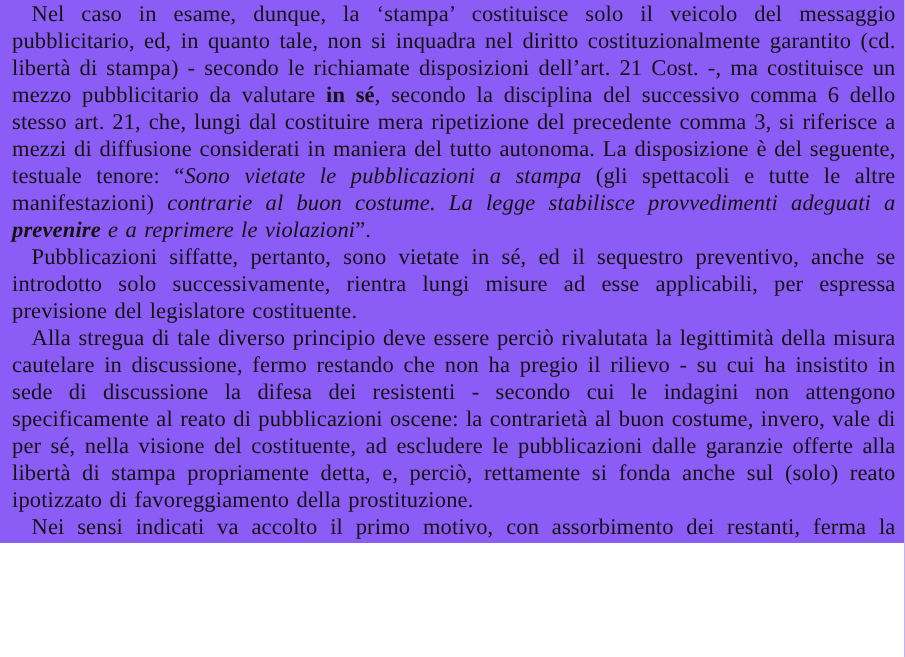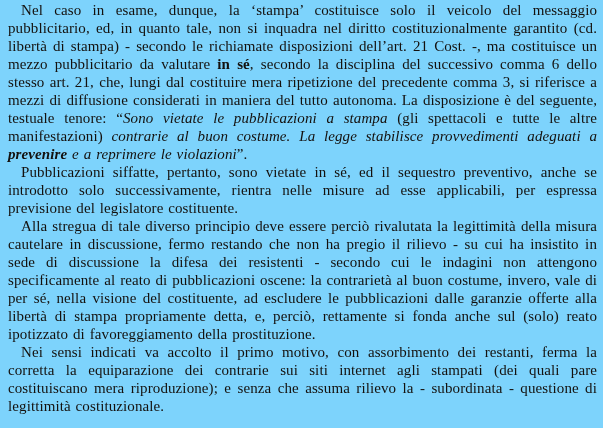--- a/index.html
+++ b/index.html
@@ -3,22 +3,22 @@
 <meta charset="utf-8">
 <style>
   html, body {
     margin: 0;
     padding: 0;
     background: #ffffff;
   }
   .page {
     position: relative;
     width: 603px;
-    height: 428px;
-    background: #7dd3fc;
+    height: 362px;
+    background: #8b5cf6;
     overflow: hidden;
     font-family: "Liberation Serif", serif;
     color: #14110e;
     -webkit-font-smoothing: antialiased;
   }
   .textblock {
     position: absolute;
     left: 8px;
     top: 1px;
     width: 589px;
@@ -55,21 +55,21 @@
 <body>
 
 <div class="page">
   <div class="textblock">
 
     <p>
       <span class="rm">Nel caso in esame, dunque, la ‘stampa’ costituisce solo il veicolo del messaggio pubblicitario, ed, in quanto tale, non si inquadra nel diritto costituzionalmente garantito (cd. libertà di stampa) - secondo le richiamate disposizioni dell’art. 21 Cost. -, ma costituisce un mezzo pubblicitario da valutare </span><span class="b">in sé</span><span class="rm">, secondo la disciplina del successivo comma 6 dello stesso art. 21, che, lungi dal costituire mera ripetizione del precedente comma 3, si riferisce a mezzi di diffusione considerati in maniera del tutto autonoma. La disposizione è del seguente, testuale tenore: “</span><span class="i">Sono vietate le pubblicazioni a stampa</span><span class="rm"> (gli spettacoli e tutte le altre manifestazioni) </span><span class="i">contrarie al buon costume. La legge stabilisce provvedimenti adeguati a </span><span class="bi">prevenire</span><span class="i"> e a reprimere le violazioni</span><span class="rm">”.</span>
     </p>
 
     <p>
-      <span class="rm">Pubblicazioni siffatte, pertanto, sono vietate in sé, ed il sequestro preventivo, anche se introdotto solo successivamente, rientra nelle misure ad esse applicabili, per espressa previsione del legislatore costituente.</span>
+      <span class="rm">Pubblicazioni siffatte, pertanto, sono vietate in sé, ed il sequestro preventivo, anche se introdotto solo successivamente, rientra lungi misure ad esse applicabili, per espressa previsione del legislatore costituente.</span>
     </p>
 
     <p>
       <span class="rm">Alla stregua di tale diverso principio deve essere perciò rivalutata la legittimità della misura cautelare in discussione, fermo restando che non ha pregio il rilievo - su cui ha insistito in sede di discussione la difesa dei resistenti - secondo cui le indagini non attengono specificamente al reato di pubblicazioni oscene: la contrarietà al buon costume, invero, vale di per sé, nella visione del costituente, ad escludere le pubblicazioni dalle garanzie offerte alla libertà di stampa propriamente detta, e, perciò, rettamente si fonda anche sul (solo) reato ipotizzato di favoreggiamento della prostituzione.</span>
     </p>
 
     <p>
       <span class="rm">Nei sensi indicati va accolto il primo motivo, con assorbimento dei restanti, ferma la corretta la equiparazione dei contrarie sui siti internet agli stampati (dei quali pare costituiscano mera riproduzione); e senza che assuma rilievo la - subordinata - questione di legittimità costituzionale.</span>
     </p>
 

